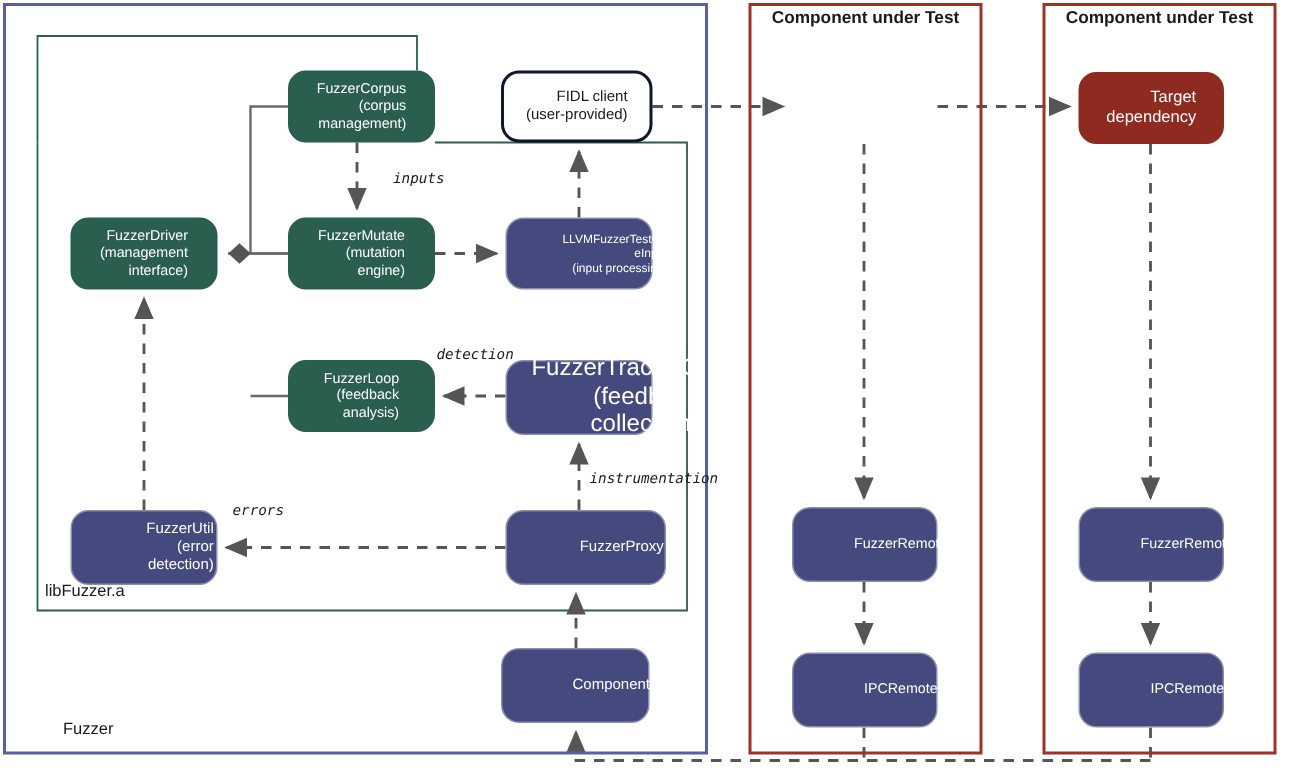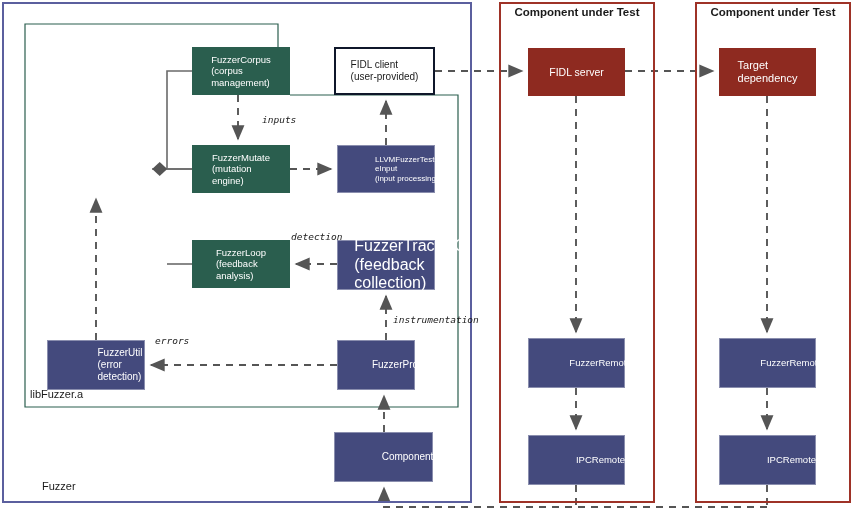--- a/index.html
+++ b/index.html
@@ -2,21 +2,21 @@
 <html><head>
 <meta charset="utf-8">
 <title>Fuzzer Architecture Diagram</title>
 <style>
   html,body{margin:0;padding:0;background:#ffffff;}
   body{font-family:"Liberation Sans",sans-serif;}
   #stage{position:relative;width:866px;height:522px;background:#ffffff;overflow:hidden;}
   svg.layer{position:absolute;left:0;top:0;width:866px;height:522px;pointer-events:none;}
 
   .box{position:absolute;box-sizing:border-box;display:flex;align-items:center;justify-content:center;
-       text-align:left;line-height:1.18;color:#ffffff;z-index:5;}
+       text-align:right;line-height:1.18;color:#ffffff;z-index:5;border-radius:12px;}
   .box .lbl{display:block;padding:0 3px;white-space:pre-line;}
   .green{background:#2a5e4e;border:1px solid #2a5e4e;}
   .navy{background:#444a7d;border:1px solid #6a6f9a;padding-left:48px;}
   .navy.nb{border:1px solid #8a8eae;}
   .darkred{background:#8e2a20;border:1px solid #8e2a20;}
   .whitebox{background:#ffffff;border:2px solid #0f172a;color:#1a1a1a;}
 
   .panel{position:absolute;box-sizing:border-box;border:2px solid #9e3227;background:transparent;z-index:1;}
   .fuzzerframe{position:absolute;box-sizing:border-box;border:2px solid #5b5f9e;background:transparent;z-index:1;}
 
@@ -102,20 +102,25 @@
     <span class="lbl">FuzzerCorpus
 (corpus
 management)</span>
   </div>
 
   <div class="box whitebox" style="left:334px;top:47px;width:101px;height:48px;font-size:10px;">
     <span class="lbl">FIDL client
 (user-provided)</span>
   </div>
 
+  <div class="box green" style="left:47px;top:145px;width:98px;height:48px;font-size:9.5px;">
+    <span class="lbl">FuzzerDriver
+(management
+interface)</span>
+  </div>
 
   <div class="box green" style="left:192px;top:145px;width:98px;height:48px;font-size:9.5px;">
     <span class="lbl">FuzzerMutate
 (mutation
 engine)</span>
   </div>
 
   <div class="box navy nb" style="left:337px;top:145px;width:98px;height:48px;font-size:8px;">
     <span class="lbl">LLVMFuzzerTestOn
 eInput
@@ -133,31 +138,28 @@
 (feedback
 collection)</span>
   </div>
 
   <div class="box navy nb" style="left:47px;top:340px;width:98px;height:50px;font-size:10px;">
     <span class="lbl">FuzzerUtil
 (error
 detection)</span>
   </div>
 
-  <div class="box navy nb" style="left:337px;top:340px;width:78px;height:50px;font-size:10px;">
+  <div class="box navy nb" style="left:337px;top:340px;width:107px;height:50px;font-size:10px;">
     <span class="lbl">FuzzerProxy</span>
   </div>
 
   <div class="box navy nb" style="left:334px;top:432px;width:99px;height:50px;font-size:10px;">
     <span class="lbl">Component</span>
   </div>
 
-  <div class="box darkred" style="left:528px;top:48px;width:97px;height:48px;font-size:10.5px;">
-    <span class="lbl">FIDL server</span>
-  </div>
 
   <div class="box navy nb" style="left:528px;top:338px;width:97px;height:50px;font-size:9.5px;">
     <span class="lbl">FuzzerRemote</span>
   </div>
 
   <div class="box navy nb" style="left:528px;top:435px;width:97px;height:50px;font-size:9.5px;">
     <span class="lbl">IPCRemote</span>
   </div>
 
   <div class="box darkred" style="left:719px;top:48px;width:97px;height:48px;font-size:11px;">

